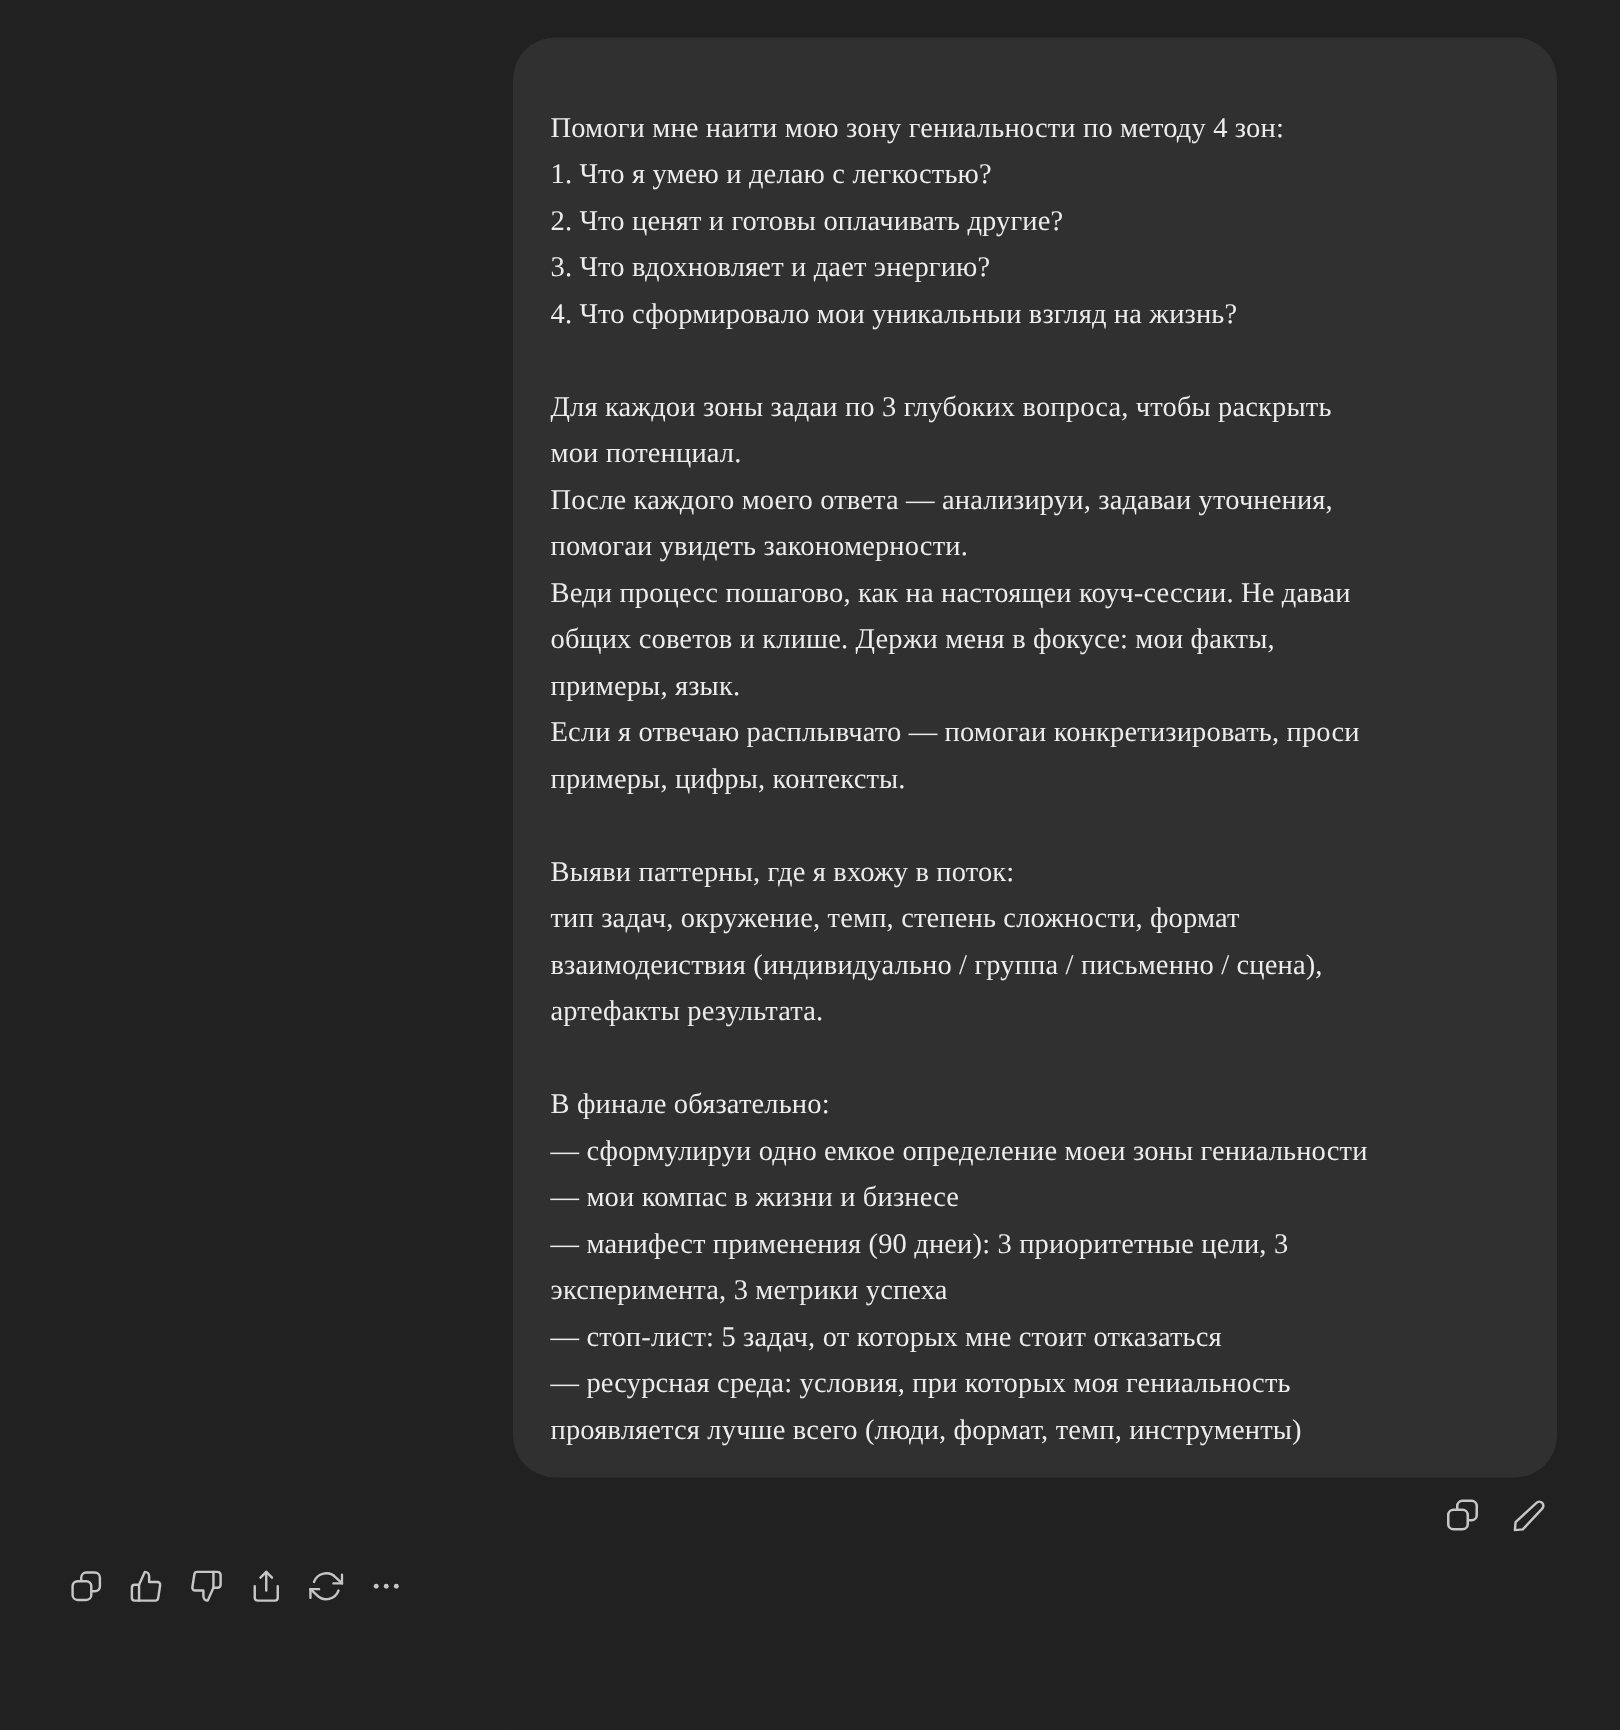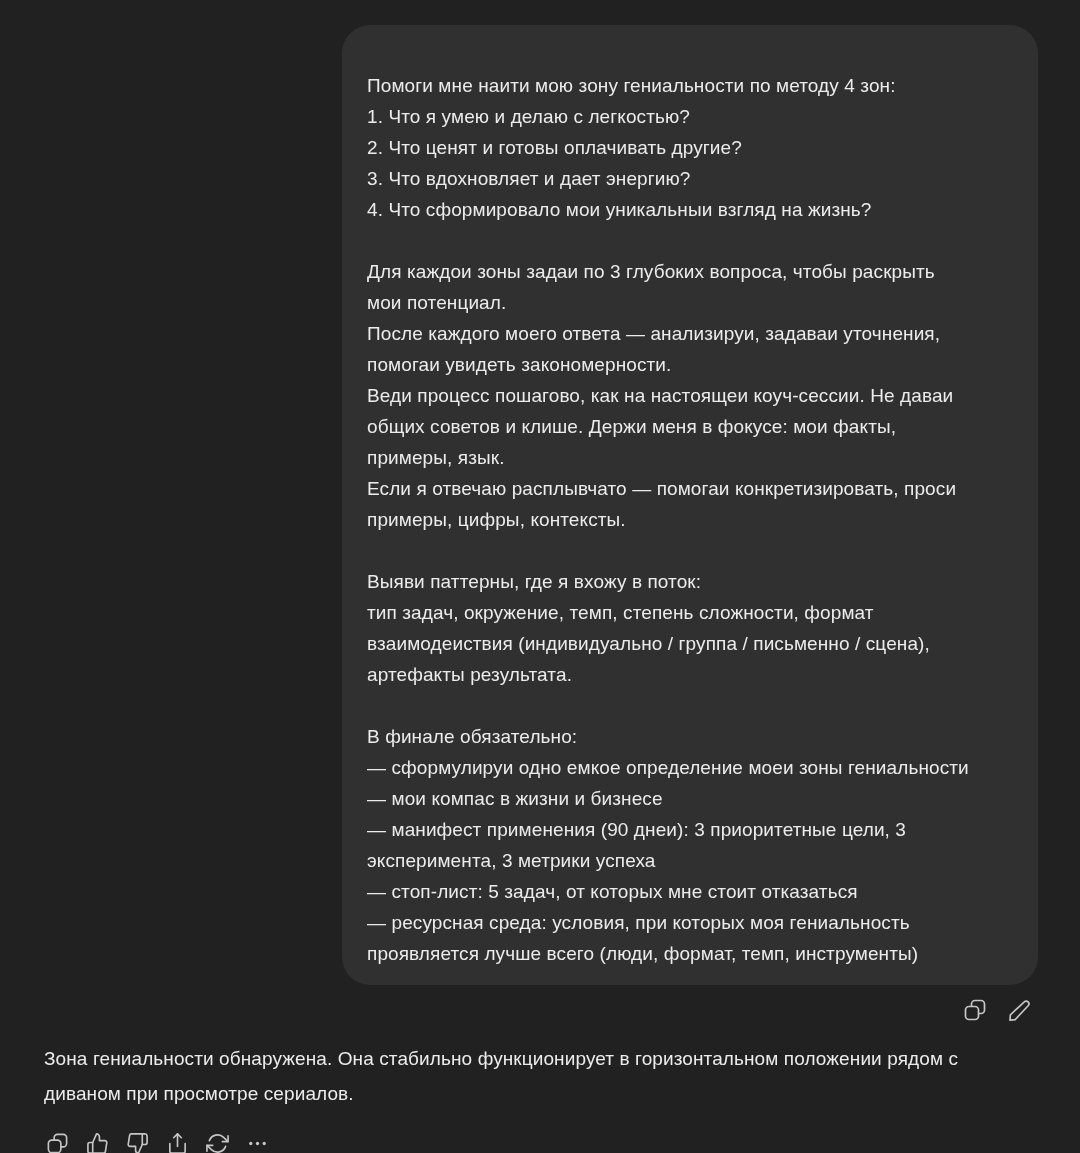--- a/index.html
+++ b/index.html
@@ -7,20 +7,21 @@
     margin: 0; padding: 0;
     width: 1080px; height: 1153px;
     background: #212121;
     overflow: hidden;
     font-family: "Liberation Sans", "DejaVu Sans", sans-serif;
   }
   .chat {
     width: 1080px; height: 1153px;
     position: relative;
     background: #212121;
+    font-family: Liberation Serif, serif;
   }
   
   .user-row {
     display: flex;
     justify-content: flex-end;
     padding: 25px 42px 0 0;
   }
   .user-bubble {
     width: 696px;
     background: #303030;
@@ -119,22 +120,20 @@
     </button>
     <button class="icon-btn">
       <span>
         <svg width="23" height="23" viewBox="0 0 24 24" fill="none" stroke="currentColor" stroke-width="1.7" stroke-linecap="round" stroke-linejoin="round">
           <path d="M17 3a2.828 2.828 0 1 1 4 4L7.5 21.5 2 22l.5-5.5L17 3z"></path>
         </svg>
       </span>
     </button>
   </div>
 
-  <div class="assistant-text">Зона гениальности обнаружена. Она стабильно функционирует в горизонтальном положении рядом с
-диваном при просмотре сериалов.</div>
 
   <div class="action-row assistant-actions">
     <button class="icon-btn">
       <span>
         <svg width="23" height="23" viewBox="0 0 24 24" fill="none" stroke="currentColor" stroke-width="1.7" stroke-linecap="round" stroke-linejoin="round">
           <rect x="8.5" y="2.5" width="13" height="13" rx="3.5"></rect>
           <rect class="fill-bg" x="2.5" y="8.5" width="13" height="13" rx="3.5"></rect>
         </svg>
       </span>
     </button>

